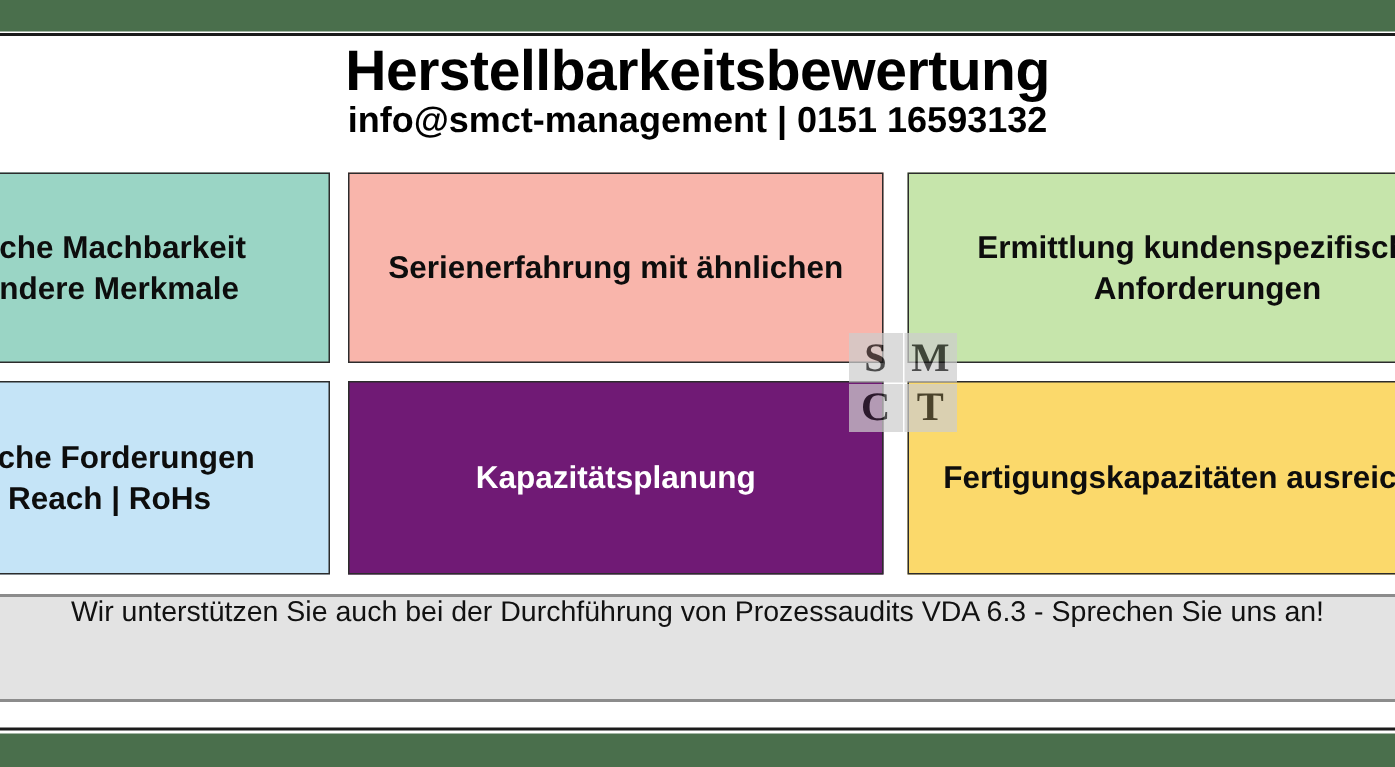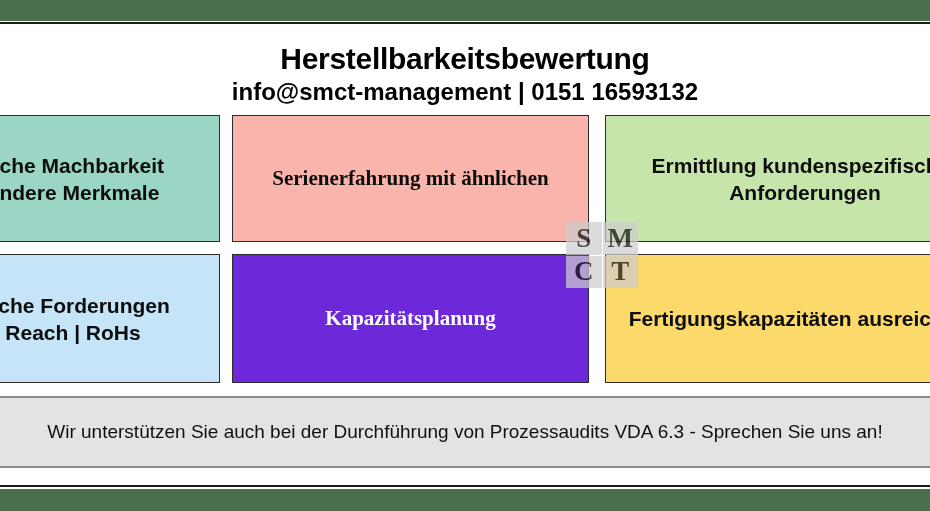--- a/index.html
+++ b/index.html
@@ -46,22 +46,22 @@
   .header {
     position: absolute;
     left: 0;
     top: 24px;
     width: 930px;
     height: 86px;
     text-align: center;
   }
   .title {
     margin: 0;
-    padding-top: 17px;
-    font-size: 30px;
+    padding-top: 6px;
+    font-size: 38px;
     font-weight: bold;
     color: #000000;
     letter-spacing: -0.3px;
     line-height: 36px;
     white-space: nowrap;
   }
   .subtitle {
     margin: 0;
     padding-top: 1px;
     font-size: 24px;
@@ -90,21 +90,21 @@
     padding: 0 6px;
   }
 
   
   .r1 { top: 115px; height: 127px; }
   
   .r2 { top: 254px; height: 129px; }
 
   
   .c1 { left: -74px; width: 294px; }
-  .c2 { left: 232px; width: 357px; font-family: Liberation Serif, serif; }
+  .c2 { left: 232px; width: 357px; }
   .c3 { left: 605px; width: 400px; }
 
   .dark-text  { color: #0d0d0d; }
   .light-text { color: #ffffff; }
 
   
   .watermark {
     position: absolute;
     left: 566px;
     top: 222px;
@@ -134,21 +134,21 @@
     position: absolute;
     left: 0;
     top: 396px;
     width: 930px;
     height: 72px;
     box-sizing: border-box;
     background: #e3e3e3;
     border-top: 2px solid #8c8c8c;
     border-bottom: 2px solid #8c8c8c;
     display: flex;
-    align-items: center;
+    align-items: flex-start;
     justify-content: center;
   }
   .note-text {
     font-size: 19px;
     color: #111111;
     white-space: nowrap;
   }
 </style>
 </head>
 <body>
@@ -183,21 +183,21 @@
     </div>
   </div>
 
   <div class="card r2 c1" style="background:#c5e4f7;">
     <div class="card-label dark-text">
       <div>zliche Forderungen</div>
       <div>Reach | RoHs</div>
     </div>
   </div>
 
-  <div class="card r2 c2" style="background:#6d28d9;">
+  <div class="card r2 c2" style="background:#701a75;">
     <div class="card-label light-text">
       <div>Kapazitätsplanung</div>
     </div>
   </div>
 
   <div class="card r2 c3" style="background:#fbd96b;">
     <div class="card-label dark-text">
       <div>Fertigungskapazitäten ausreichend</div>
     </div>
   </div>

